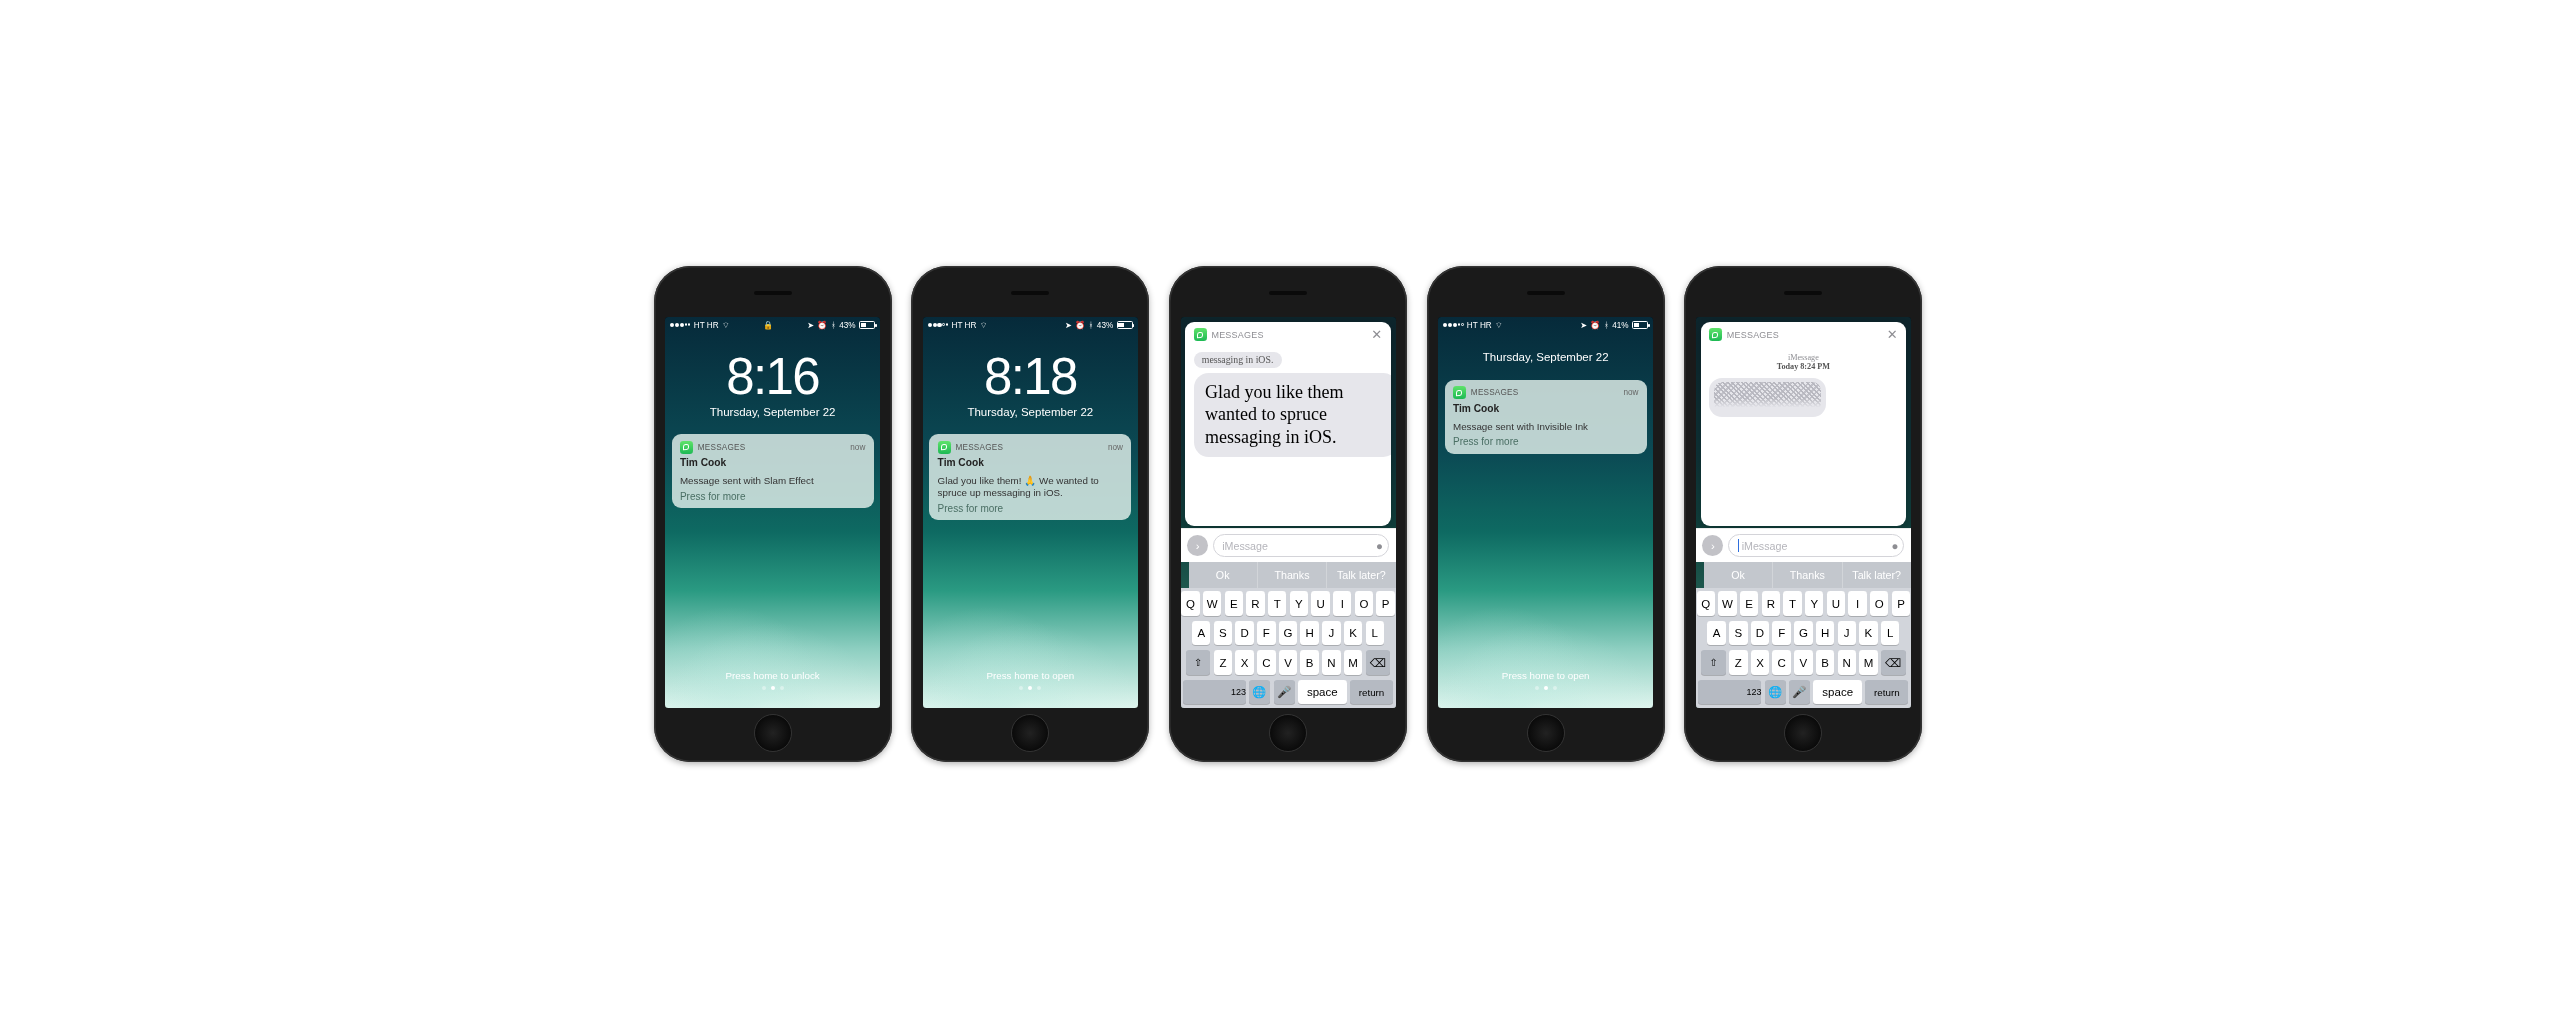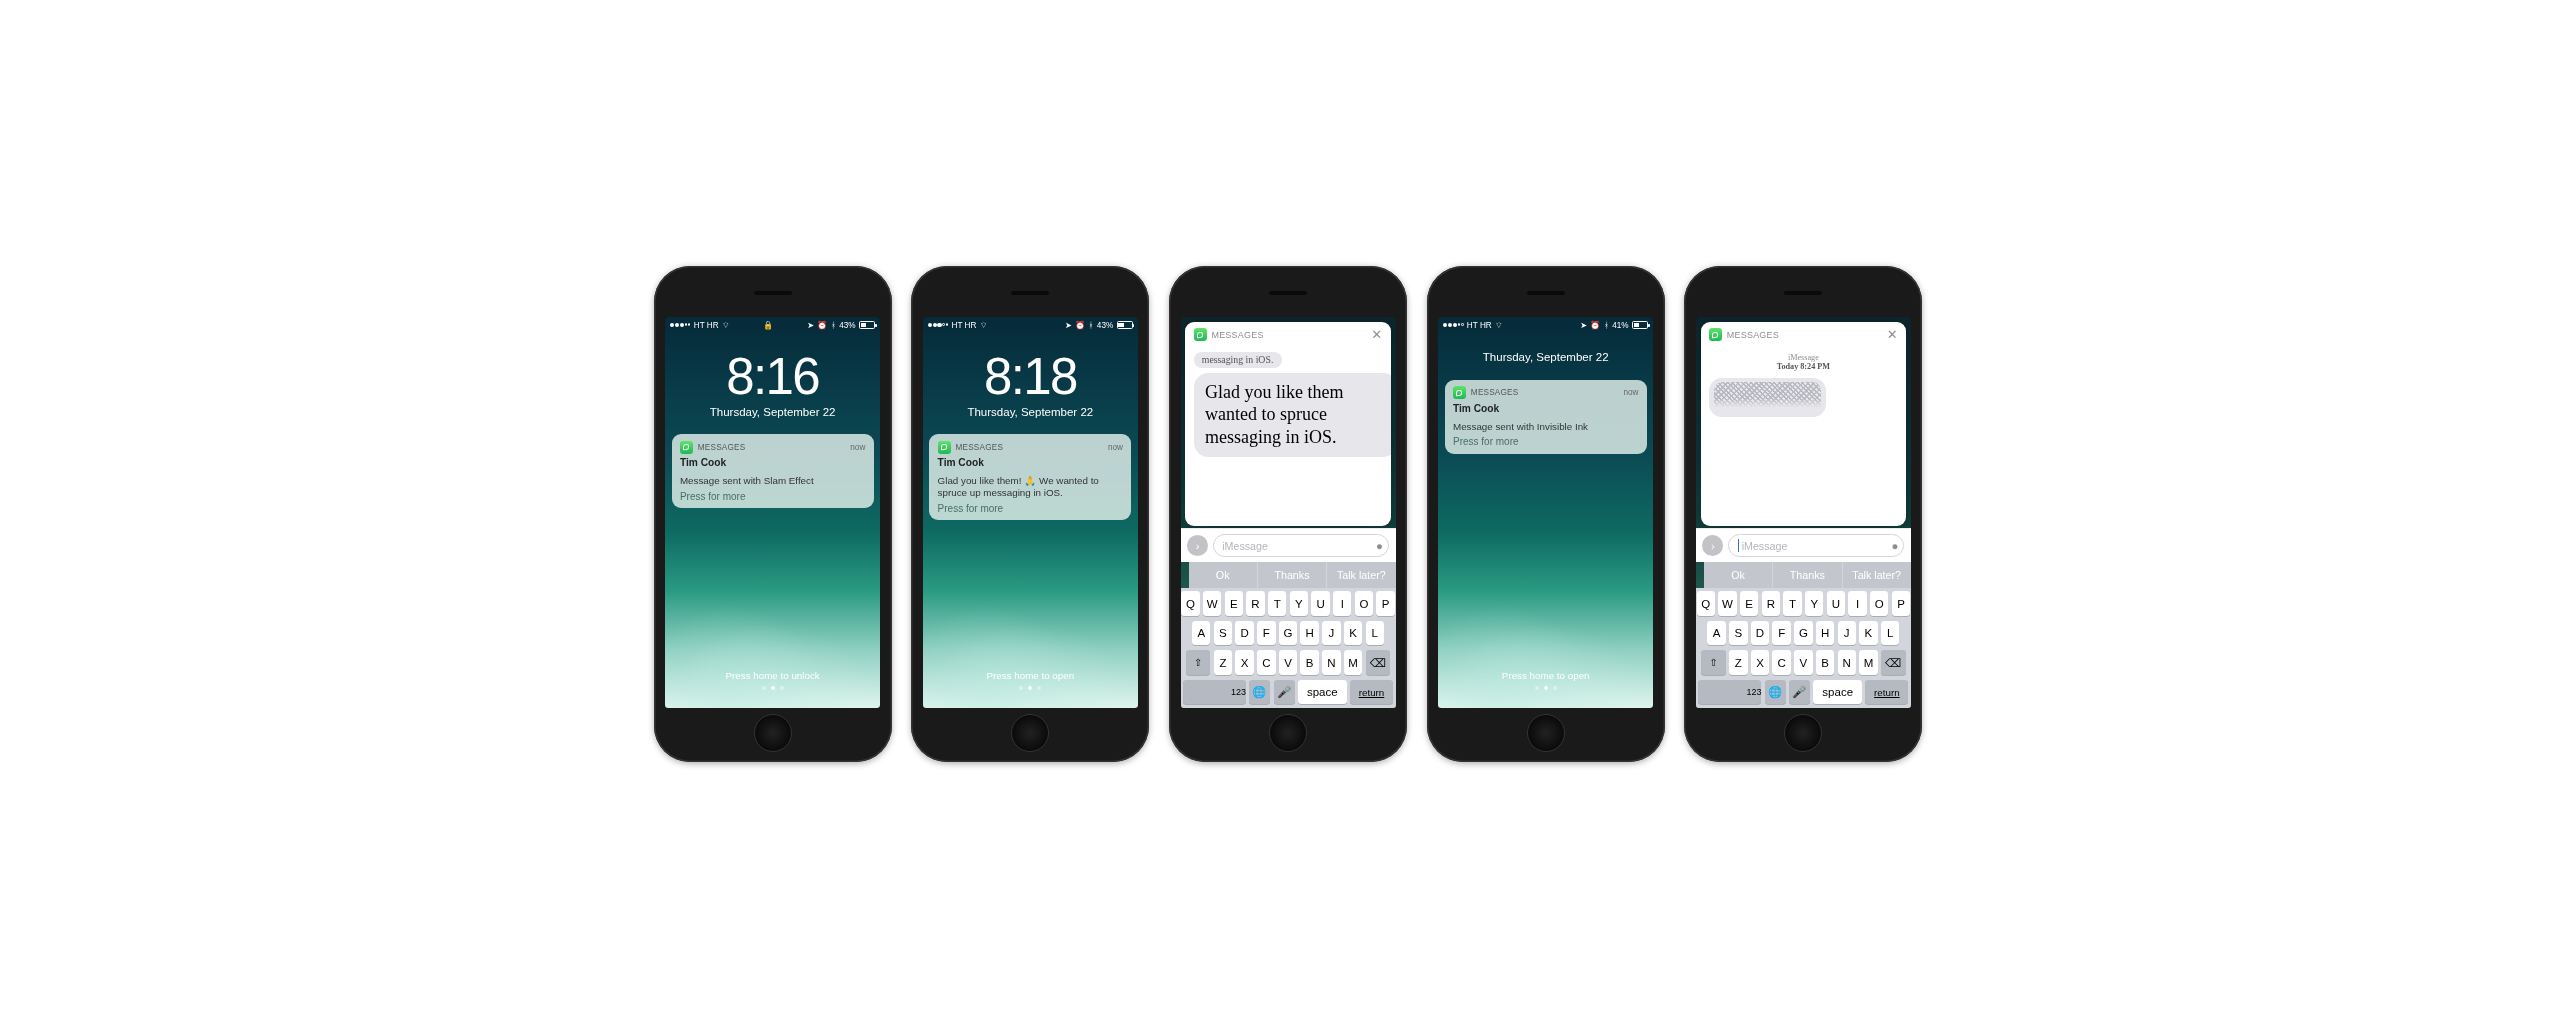--- a/index.html
+++ b/index.html
@@ -205,21 +205,21 @@
   .kb-row { display:flex; gap:3.3px; justify-content:center; }
   .key {
     background:#fff; border-radius:3.3px; height:24.6px;
     min-width:18.4px; display:flex; align-items:center; justify-content:center;
     font-size:11.5px; box-shadow:0 0.8px 0 rgba(0,0,0,.25); color:#000;
   }
   .key.fn { background:#b5bac2; color:#000; font-size:9.8px; }
   .key.shift { min-width:24.6px; }
   .key.del { min-width:24.6px; background:#b5bac2; }
   .key.space { flex:1; }
-  .key.ret { min-width:43px; background:#b5bac2; font-size:9.8px;text-decoration:underline; }
+  .key.ret { min-width:43px; background:#b5bac2; font-size:9.8px; }
   .key.nums { min-width:24.6px; background:#b5bac2; font-size:9px;padding-left:48px; }
   .key.globe, .key.micb { min-width:21px; background:#b5bac2; }
   
   .dim { position:absolute; inset:0; background:rgba(20,35,35,.55); z-index:4; }
 </style>
 </head>
 <body>
 
 <div class="row">
 

